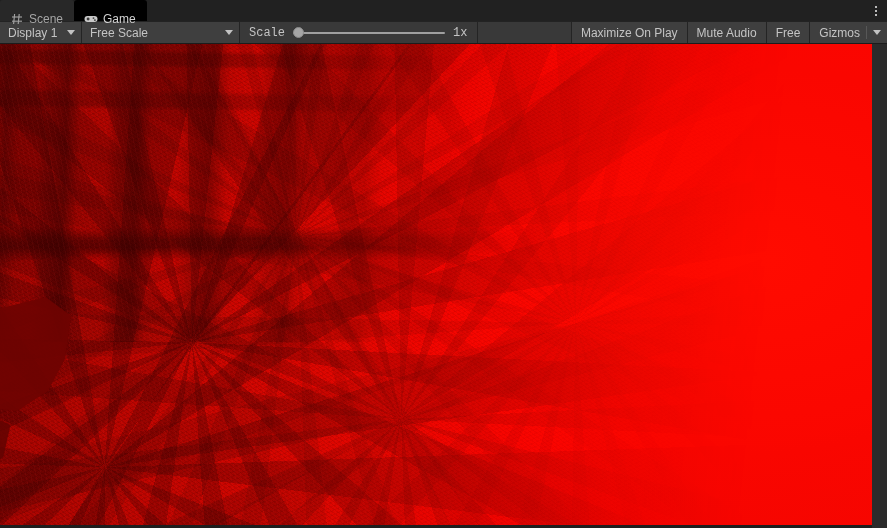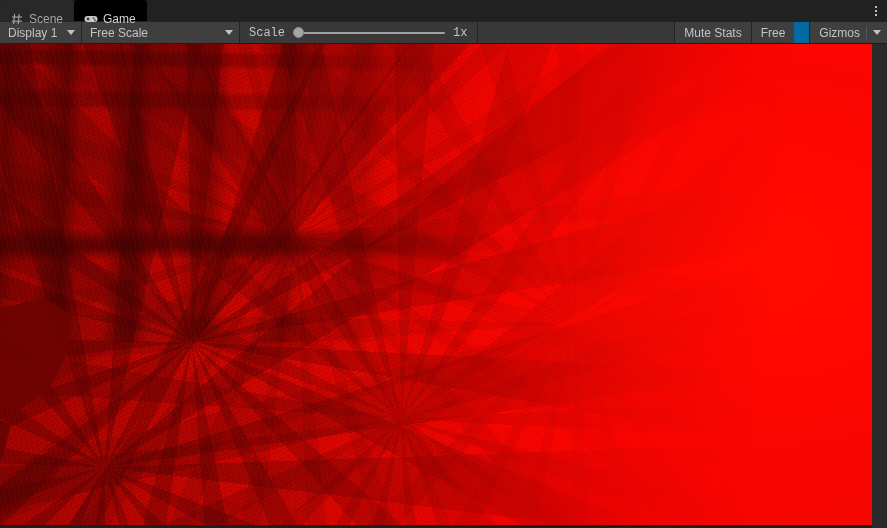--- a/index.html
+++ b/index.html
@@ -85,21 +85,21 @@
   }
   #window-menu-button .dot {
     width: 2px;
     height: 2px;
     background: #bcbcbc;
   }
 
   
   #game-toolbar {
     height: 23px;
-    background: #0369a1;
+    background: #14b8a6;
     border-top: 1px solid #232323;
     border-bottom: 1px solid #1c1c1c;
     display: flex;
     align-items: stretch;
     flex: 0 0 auto;
     box-sizing: border-box;
   }
   .tb-item {
     display: flex;
     align-items: center;
@@ -175,21 +175,20 @@
 
   .tb-button {
     padding: 0 9px;
     background: #3f3f3f;
     border-left: 1px solid #242424;
     justify-content: center;
   }
   #gizmos-button {
     padding: 0 6px 0 9px;
     gap: 6px;
-    margin-left: 15px;
   }
   #gizmos-divider {
     width: 1px;
     height: 13px;
     background: #575757;
   }
 
   
   #game-view-container {
     position: relative;
@@ -424,23 +423,26 @@
       <span id="scale-label">Scale</span>
       <span id="scale-slider">
         <span id="scale-track"></span>
         <span id="scale-handle"></span>
       </span>
       <span id="scale-value">1x</span>
     </div>
 
     <div id="toolbar-gap"></div>
 
-
     <div class="tb-item tb-button">
-      <span>Mute Stats</span>
+      <span>Maximize On Play</span>
+    </div>
+
+    <div class="tb-item tb-button">
+      <span>Mute Audio</span>
     </div>
 
     <div class="tb-item tb-button">
       <span>Free</span>
     </div>
 
     <div id="gizmos-button" class="tb-item tb-button">
       <span>Gizmos</span>
       <span id="gizmos-divider"></span>
       <span class="caret"></span>

